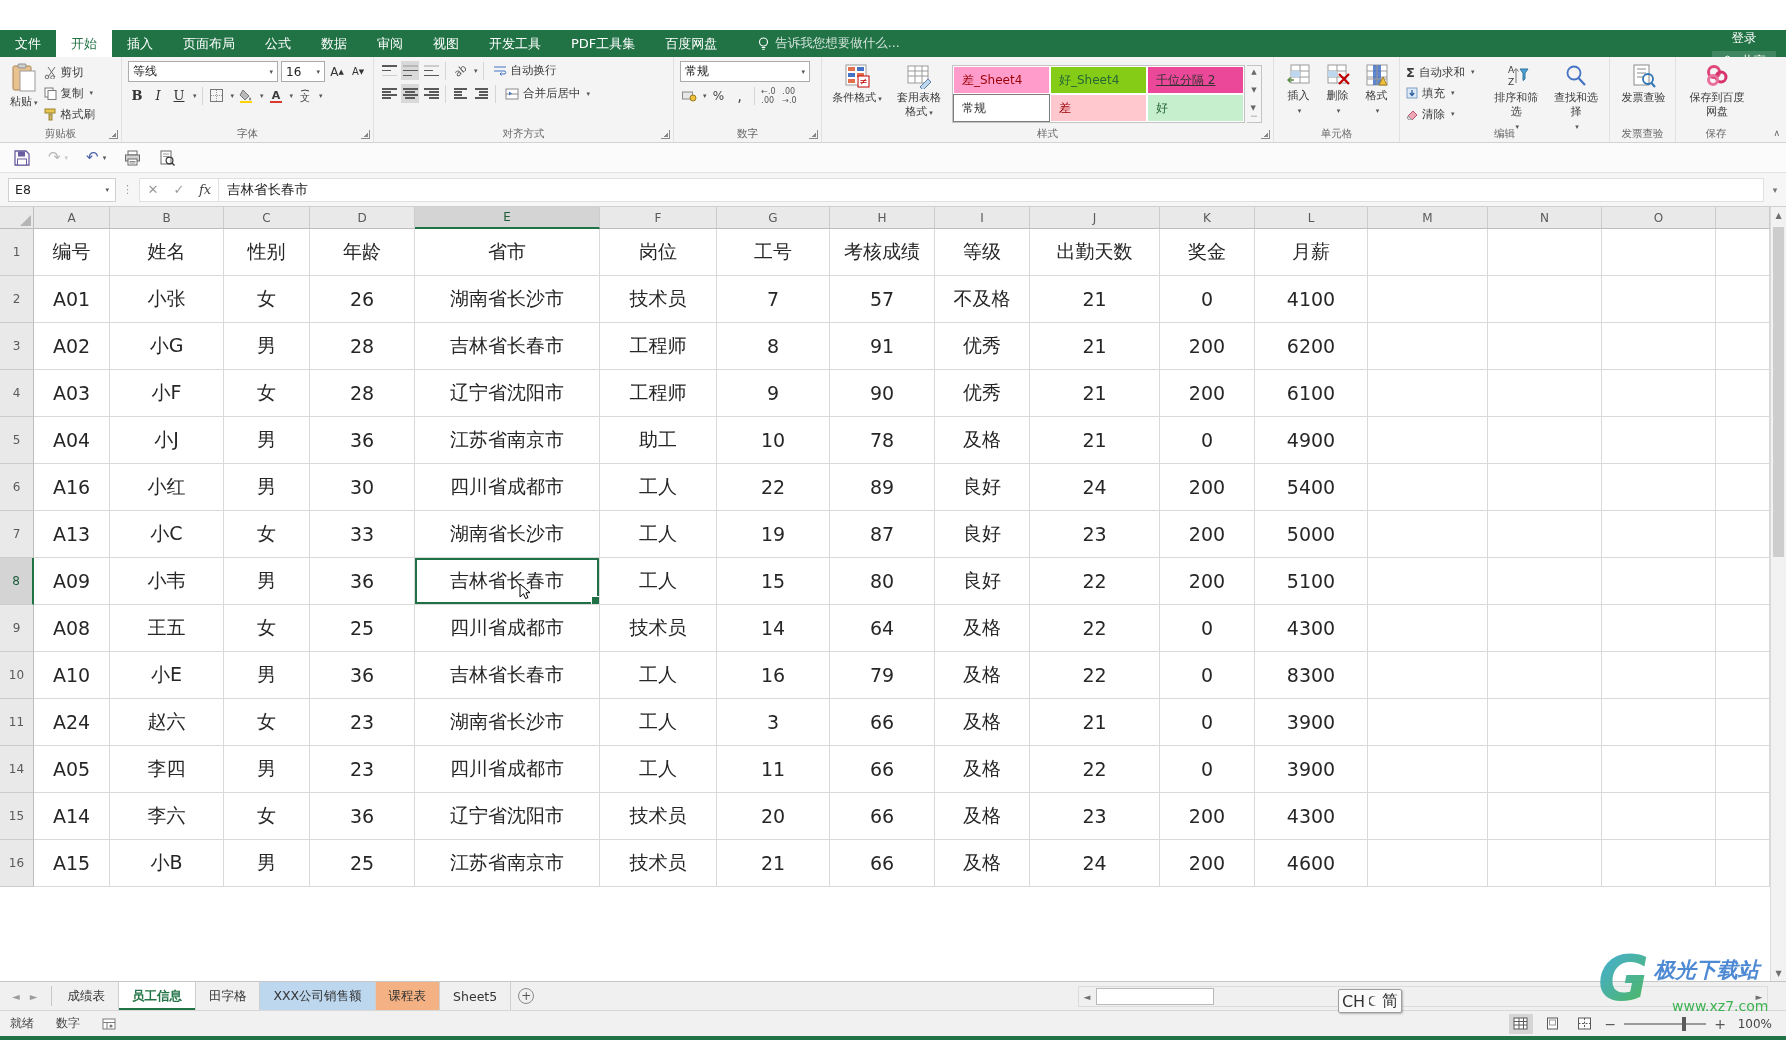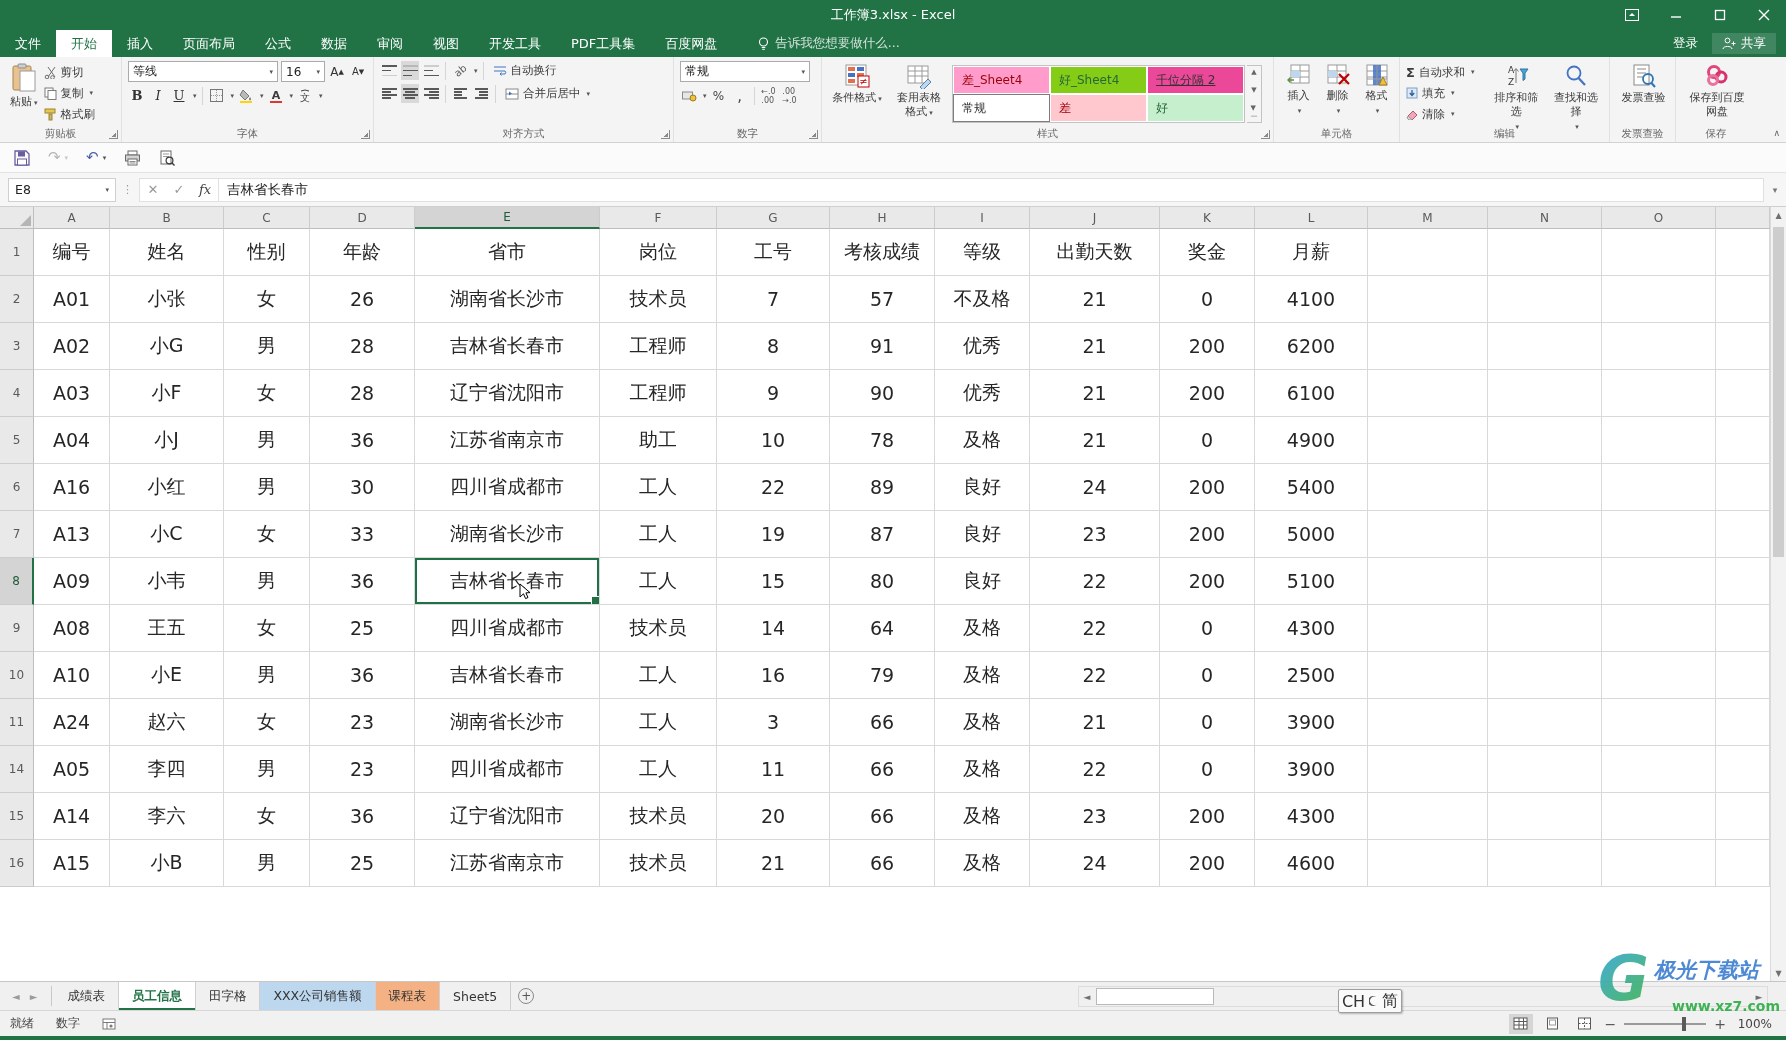--- a/index.html
+++ b/index.html
@@ -15,21 +15,21 @@
   .winbtns { position:absolute; right:0; top:0; height:30px; display:flex; }
   .winbtn { width:44px; height:30px; display:flex; align-items:center; justify-content:center; color:#fff; }
 
   
   .tabrow { position:absolute; top:30px; left:0; right:0; height:27px; background:var(--green);
             display:flex; align-items:stretch; }
   .mtabs { display:flex; }
   .mtab { padding:0 15px; display:flex; align-items:center; color:#fff; font-size:13px; white-space:nowrap; }
   .mtab.active { background:#fff; color:var(--green); }
   .tellme { display:flex; align-items:center; gap:6px; margin-left:26px; color:rgba(255,255,255,.8); font-size:12.5px; }
-  .tabrow-right { margin-left:auto; display:flex; align-items:center; gap:4px; padding-right:10px; }
+  .tabrow-right { margin-left:auto; display:flex; align-items:center; gap:4px; padding-right:10px;flex-direction:column; }
   .signin { color:#fff; font-size:12.5px; padding:0 10px; }
   .share { color:#fff; font-size:12.5px; padding:2px 10px; background:rgba(255,255,255,.14); display:flex; align-items:center; gap:5px; }
 
   
   .ribbon { position:absolute; top:57px; left:0; right:0; height:86px; background:var(--ribbon-bg);
             border-bottom:1px solid #d2d2d2; display:flex; }
   .rgroup { position:relative; padding:4px 4px 15px 6px; border-right:1px solid #e1e1e1; flex:none; }
   .gbody { display:flex; align-items:flex-start; height:100%; gap:2px; }
   .glabel { position:absolute; bottom:1px; left:0; right:0; text-align:center; font-size:10.5px; color:#696969; }
   .launcher { position:absolute; right:3px; bottom:3px; width:9px; height:9px;
@@ -142,57 +142,31 @@
   .zoomlbl { min-width:38px; text-align:right; }
   .greenstrip { position:absolute; top:1036px; left:0; right:0; height:4px; background:var(--green); }
 
   
   .watermark { position:absolute; left:1598px; top:946px; width:188px; height:88px; z-index:9; opacity:.92; pointer-events:none; }
   .wm-g { position:absolute; left:0; top:2px; font-size:62px; font-weight:bold; font-style:italic;
           background:linear-gradient(135deg,#35a7dc,#43b44a); -webkit-background-clip:text; background-clip:text;
           color:transparent; line-height:1; }
   .wm-site { position:absolute; left:56px; top:10px; font-size:21px; font-weight:bold; font-style:italic;
              color:#3f7fd0; text-shadow:1px 1px 0 #fff; white-space:nowrap; }
-  .wm-url { position:absolute; left:74px; top:52px; font-size:14px; font-weight:bold; color:#2fae46; white-space:nowrap; }
+  .wm-url { position:absolute; left:74px; top:52px; font-size:14px; font-weight:normal; color:#2fae46; white-space:nowrap; }
 
   
   .ic { display:inline-block; flex:none; }
   svg { display:block; }
 </style>
 </head>
 <body>
 
 <div class="app">
 
-  <div class="titlebar">
-    <div class="title">工作簿3.xlsx - Excel</div>
-    <div class="winbtns">
-      <div class="winbtn">
-        <svg width="14" height="12" viewBox="0 0 14 12">
-            <rect x="0.5" y="0.5" width="13" height="11" fill="none" stroke="#fff"></rect>
-            <path d="M7 4 L10 7 L4 7 Z" fill="#fff"></path>
-          </svg>
-      </div>
-      <div class="winbtn">
-        <svg width="12" height="12" viewBox="0 0 12 12">
-            <line x1="1" y1="8" x2="11" y2="8" stroke="#fff" stroke-width="1.4"></line>
-          </svg>
-      </div>
-      <div class="winbtn">
-        <svg width="12" height="12" viewBox="0 0 12 12">
-            <rect x="1.5" y="1.5" width="9" height="9" fill="none" stroke="#fff" stroke-width="1.3"></rect>
-          </svg>
-      </div>
-      <div class="winbtn">
-        <svg width="12" height="12" viewBox="0 0 12 12">
-            <path d="M1 1 L11 11 M11 1 L1 11" stroke="#fff" stroke-width="1.4"></path>
-          </svg>
-      </div>
-    </div>
-  </div>
 
   <div class="tabrow">
     <div class="mtabs">
         <div class="mtab">文件</div>
         <div class="mtab active">开始</div>
         <div class="mtab">插入</div>
         <div class="mtab">页面布局</div>
         <div class="mtab">公式</div>
         <div class="mtab">数据</div>
         <div class="mtab">审阅</div>
@@ -929,21 +903,21 @@
             <td class="cell">小E</td>
             <td class="cell">男</td>
             <td class="cell">36</td>
             <td class="cell">吉林省长春市</td>
             <td class="cell">工人</td>
             <td class="cell">16</td>
             <td class="cell">79</td>
             <td class="cell">及格</td>
             <td class="cell">22</td>
             <td class="cell">0</td>
-            <td class="cell">2500</td>
+            <td class="cell">8300</td>
             <td class="cell"></td>
             <td class="cell"></td>
             <td class="cell"></td>
             <td class="cell"></td>
           </tr>
           <tr>
             <td class="rowhdr">11</td>
             <td class="cell">A24</td>
             <td class="cell">赵六</td>
             <td class="cell">女</td>

